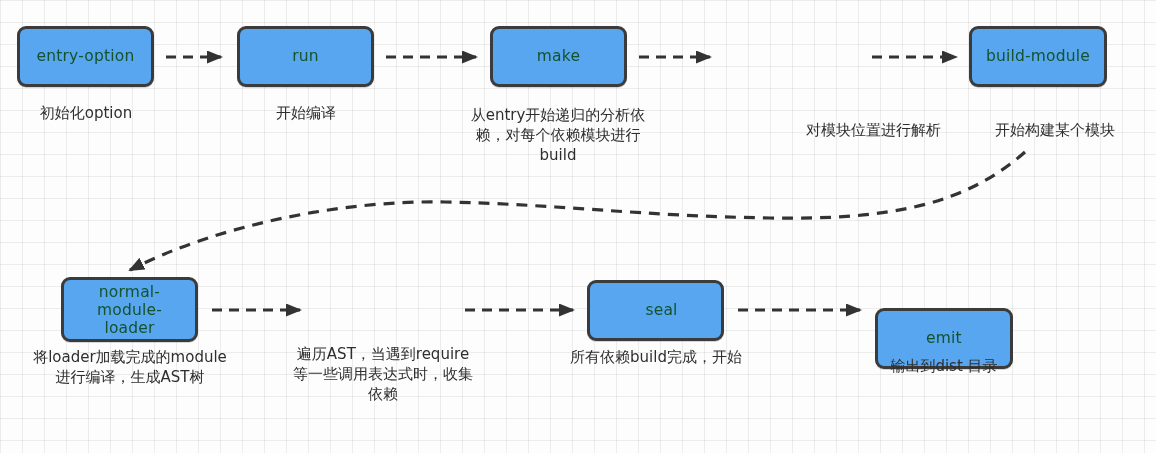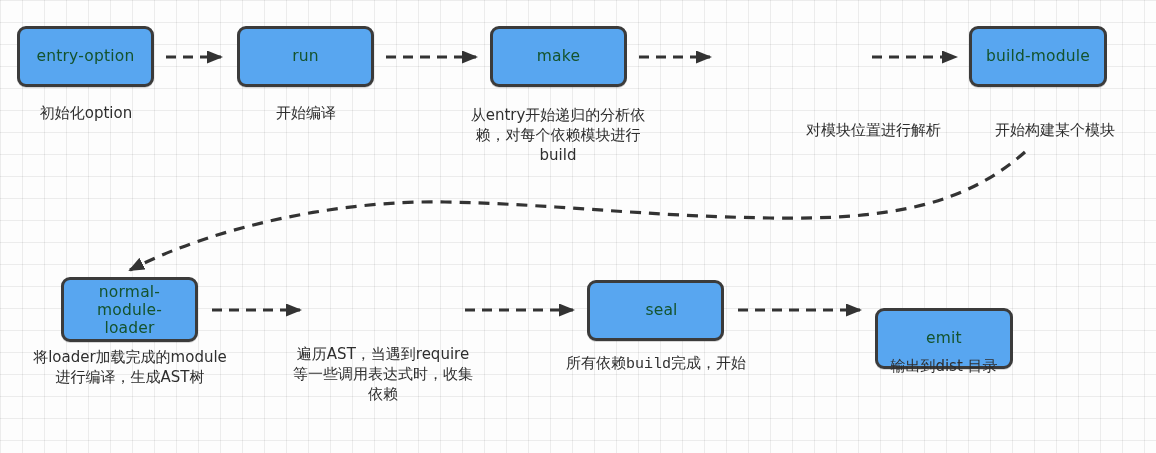--- a/index.html
+++ b/index.html
@@ -57,21 +57,21 @@
   .n7{left:587px; top:280px;width:137px;height:61px;padding-left:12px;}
   .n8{left:875px; top:280px;width:138px;height:61px;margin-top:28px;}
   
   .c0{left:-64px;top:103px;}
   .c1{left:156px;top:103px;}
   .c2{left:408px;top:105px;}
   .c3{left:641px;top:120px;text-align:right;}
   .c4{left:905px;top:120px;}
   .c5{left:-20px;top:347px;}
   .c6{left:233px;top:344px;}
-  .c7{left:506px;top:355px;font-family:Liberation Mono, monospace;}
+  .c7{left:506px;top:347px;}
   .c8{left:794px;top:356px;}
 </style>
 </head>
 <body>
 
 <div class="canvas">
 
   <svg class="edges" width="1156" height="453" viewBox="0 0 1156 453" xmlns="http://www.w3.org/2000/svg">
     <defs>
       <marker id="ah" markerUnits="userSpaceOnUse" markerWidth="16" markerHeight="13" viewBox="0 0 16 13" refX="14" refY="6.5" orient="auto">

